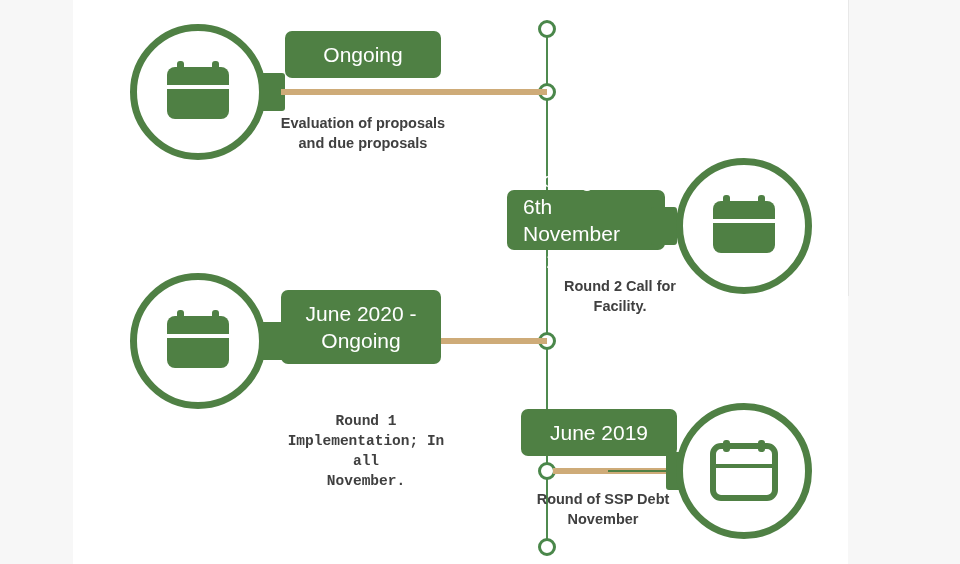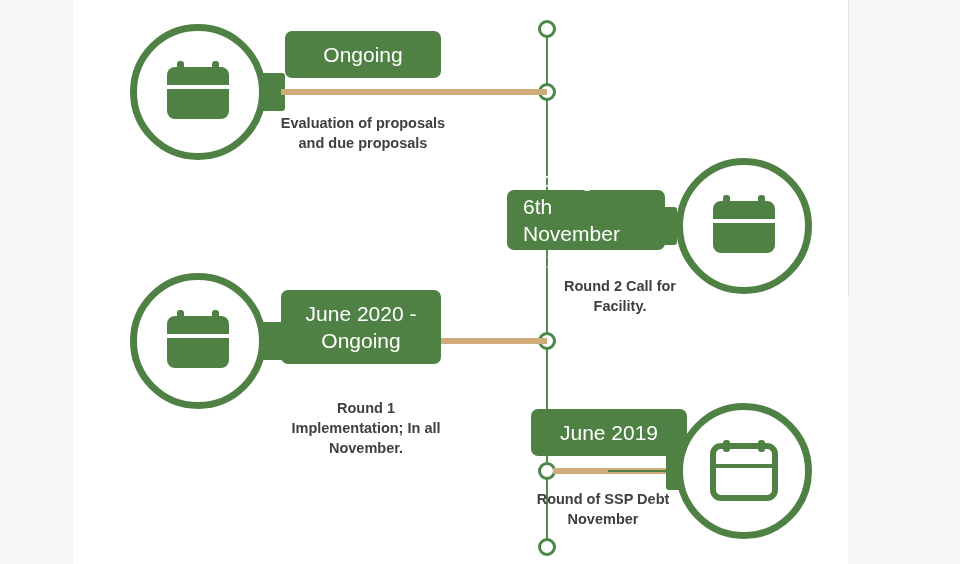--- a/index.html
+++ b/index.html
@@ -135,33 +135,33 @@
       </div>
       <div class="tail" style="left:186px;top:341px;"></div>
       <div class="connector" style="left:360px;top:341px;width:114px;"></div>
 
       <div class="badge center" style="left:208px;top:282px;width:160px;height:74px;
            flex-direction:column;justify-content:center;margin-top:8px;">
         <span>June 2020 -</span>
         <span>Ongoing</span>
       </div>
 
-      <div class="caption" style="left:200px;top:398px;width:186px;">
+      <div class="caption" style="left:200px;top:411px;width:186px;font-family:Liberation Mono, monospace;">
         <div>Round 1</div>
         <div>Implementation; In all</div>
         <div>November.</div>
       </div>
     </div>
 
     <div>
 
       <div class="connector" style="left:480px;top:471px;width:130px;"></div>
       <div class="circle-rule" style="left:535px;top:471px;width:175px;"></div>
 
-      <div class="badge center" style="left:458px;top:409px;width:156px;height:47px;">June 2019</div>
+      <div class="badge center" style="left:448px;top:409px;width:156px;height:47px;">June 2019</div>
       <div class="tail" style="left:593px;top:471px;"></div>
 
       <div class="icon-circle" style="left:603px;top:471px;">
         <svg width="74" height="66" viewBox="0 0 74 66">
           <rect x="16" y="2" width="7" height="12" rx="3" fill="#4f8044"></rect>
           <rect x="51" y="2" width="7" height="12" rx="3" fill="#4f8044"></rect>
           <rect x="6" y="8" width="62" height="52" rx="8" fill="none" stroke="#4f8044" stroke-width="6"></rect>
           <rect x="6" y="26" width="62" height="4" fill="#4f8044"></rect>
         </svg>
       </div>

